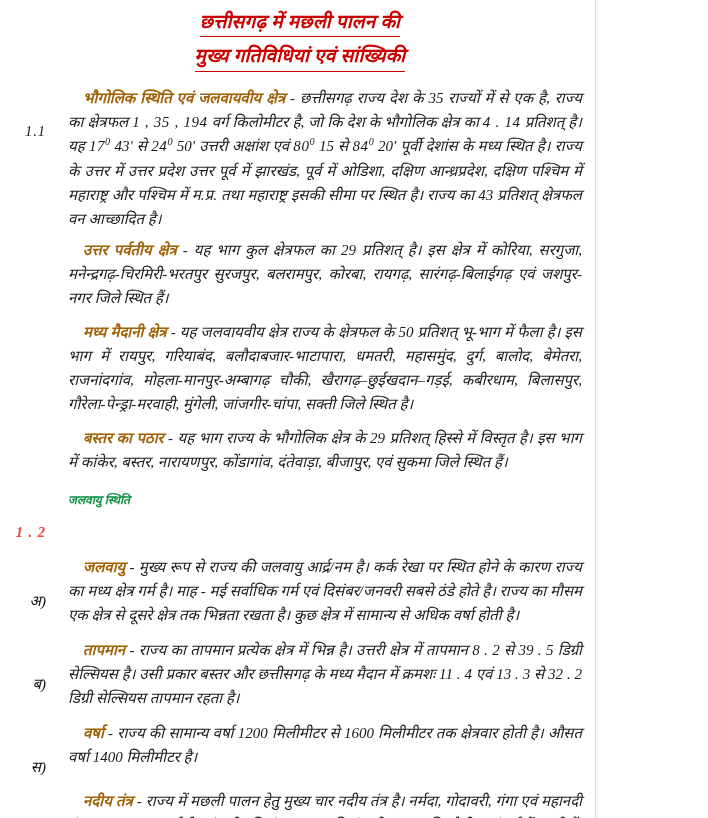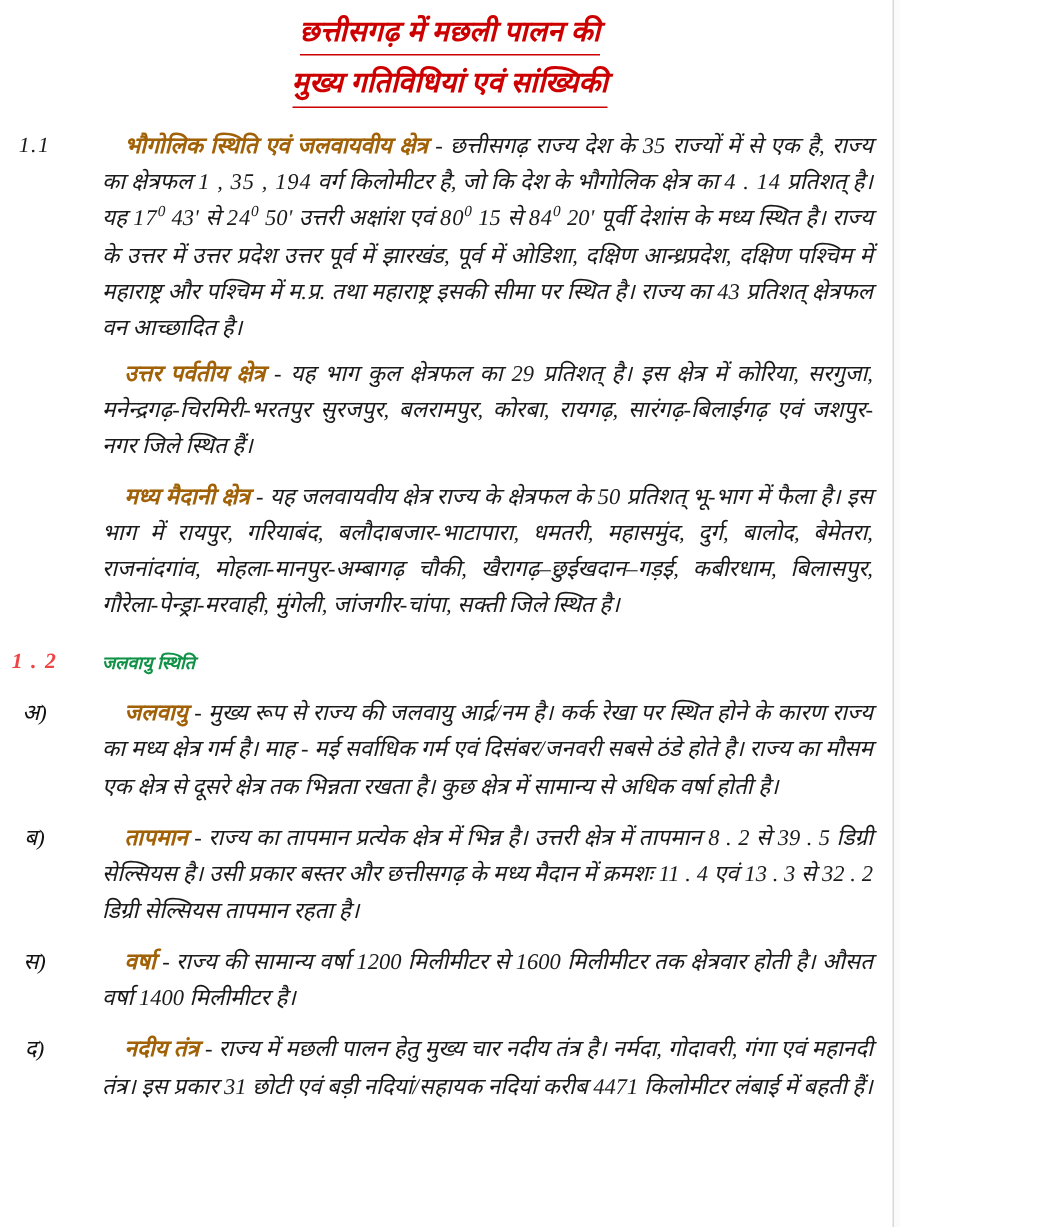--- a/index.html
+++ b/index.html
@@ -68,28 +68,29 @@
   }
 
   .block {
     display: flex;
     align-items: flex-start;
     margin-bottom: 9px;
   }
   .marker {
     width: 68px;
     flex: 0 0 68px;
-    text-align: center;
+    text-align: right;
     padding-right: 22px;
     box-sizing: border-box;
     font-size: 14.5px;
     line-height: 1.62;
     font-weight: normal;
     color: #1a1a1a;
     font-family: "Liberation Serif", "DejaVu Serif", serif;
+    margin-top: 34px;
   }
   .marker.num {
     letter-spacing: 1px;
   }
   .marker.green {
     color: #ef4444;
     font-weight: bold;
   }
   .marker.hi {
     font-weight: normal;
@@ -178,20 +179,26 @@
       </div>
     </div>
 
     <div class="block">
       <div class="marker"></div>
       <div class="para">
         <span class="hd">मध्य मैदानी क्षेत्र</span><span> -  यह जलवायवीय क्षेत्र राज्य के क्षेत्रफल के 50  प्रतिशत् भू-भाग में फैला है। इस भाग में रायपुर, गरियाबंद, बलौदाबजार-भाटापारा, धमतरी, महासमुंद, दुर्ग, बालोद, बेमेतरा, राजनांदगांव, मोहला-मानपुर-अम्बागढ़ चौकी, खैरागढ़–छुईखदान–गड़ई, कबीरधाम, बिलासपुर, गौरेला-पेन्ड्रा-मरवाही, मुंगेली, जांजगीर-चांपा, सक्ती  जिले स्थित है।</span>
       </div>
     </div>
 
+    <div class="block">
+      <div class="marker"></div>
+      <div class="para">
+        <span class="hd">बस्तर का पठार</span><span> - यह भाग राज्य के भौगोलिक क्षेत्र के  29  प्रतिशत् हिस्से में विस्तृत  है। इस भाग में कांकेर, बस्तर, नारायणपुर, कोंडागांव, दंतेवाड़ा, बीजापुर, एवं सुकमा जिले स्थित हैं।</span>
+      </div>
+    </div>
 
     <div class="block section-1-2">
       <div class="marker num green">1 . 2</div>
       <div class="para">
         <span class="hd-sec">जलवायु स्थिति</span>
       </div>
     </div>
 
     <div class="block sub">
       <div class="marker hi">अ)</div>

